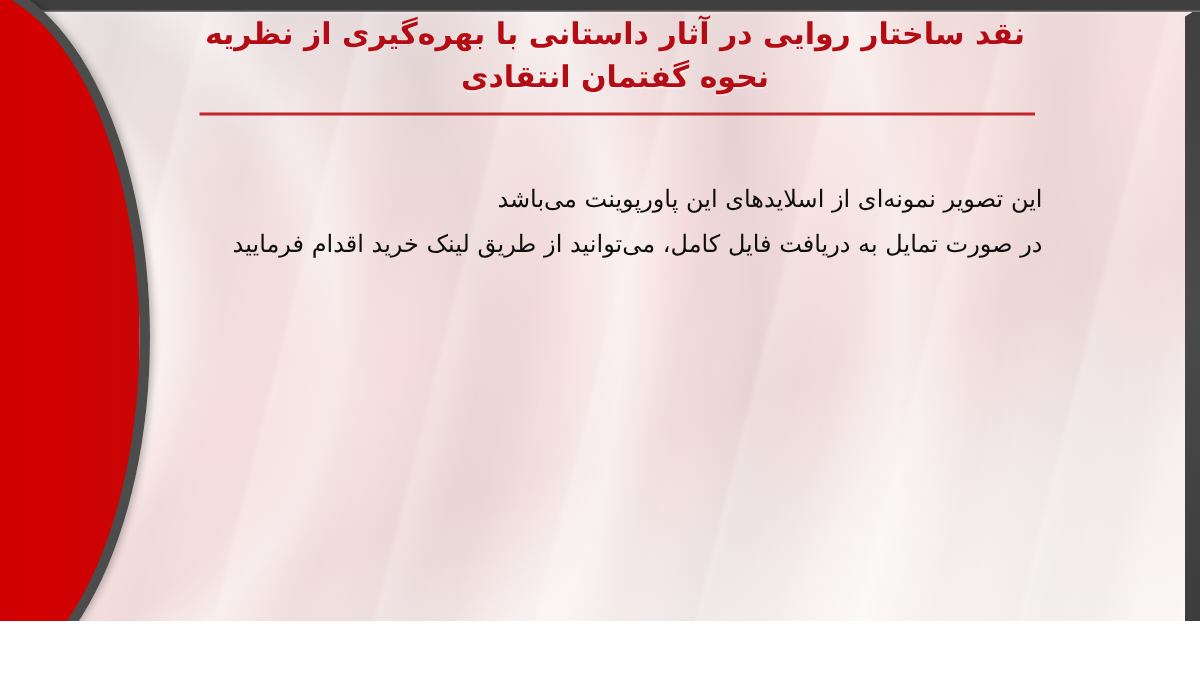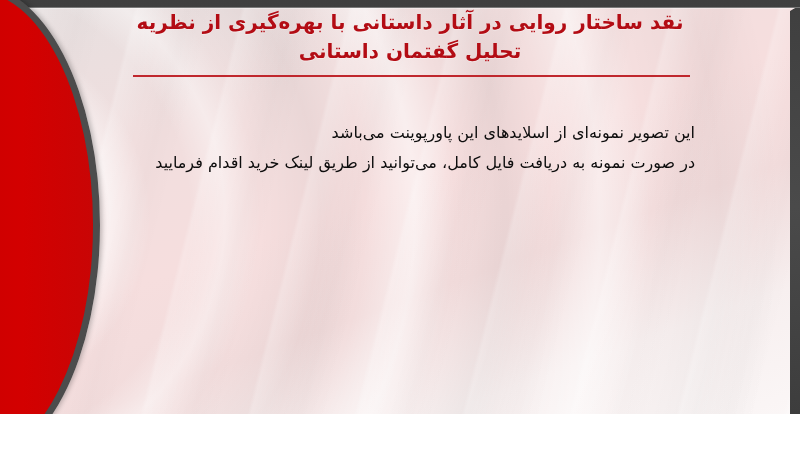--- a/index.html
+++ b/index.html
@@ -169,23 +169,23 @@
     <div class="panel-bands"></div>
   </div>
 
   <div class="top-edge"></div>
   <div class="bottom-edge"></div>
 
   <div class="red-ellipse"></div>
 
   <div class="title-block">
     <div class="title-line">نقد ساختار روایی در آثار داستانی با بهره‌گیری از نظریه</div>
-    <div class="title-line">تحلیل گفتمان داستانی</div>
+    <div class="title-line">نحوه گفتمان انتقادی</div>
   </div>
 
   <div class="title-rule"></div>
 
   <div class="body-block">
     <div class="body-line">این تصویر نمونه‌ای از اسلایدهای این پاورپوینت می‌باشد</div>
-    <div class="body-line">در صورت نمونه به دریافت فایل کامل، می‌توانید از طریق لینک خرید اقدام فرمایید</div>
+    <div class="body-line">در صورت تمایل به دریافت فایل کامل، می‌توانید از طریق لینک خرید اقدام فرمایید</div>
   </div>
 
 </div>
 
 </body></html>

